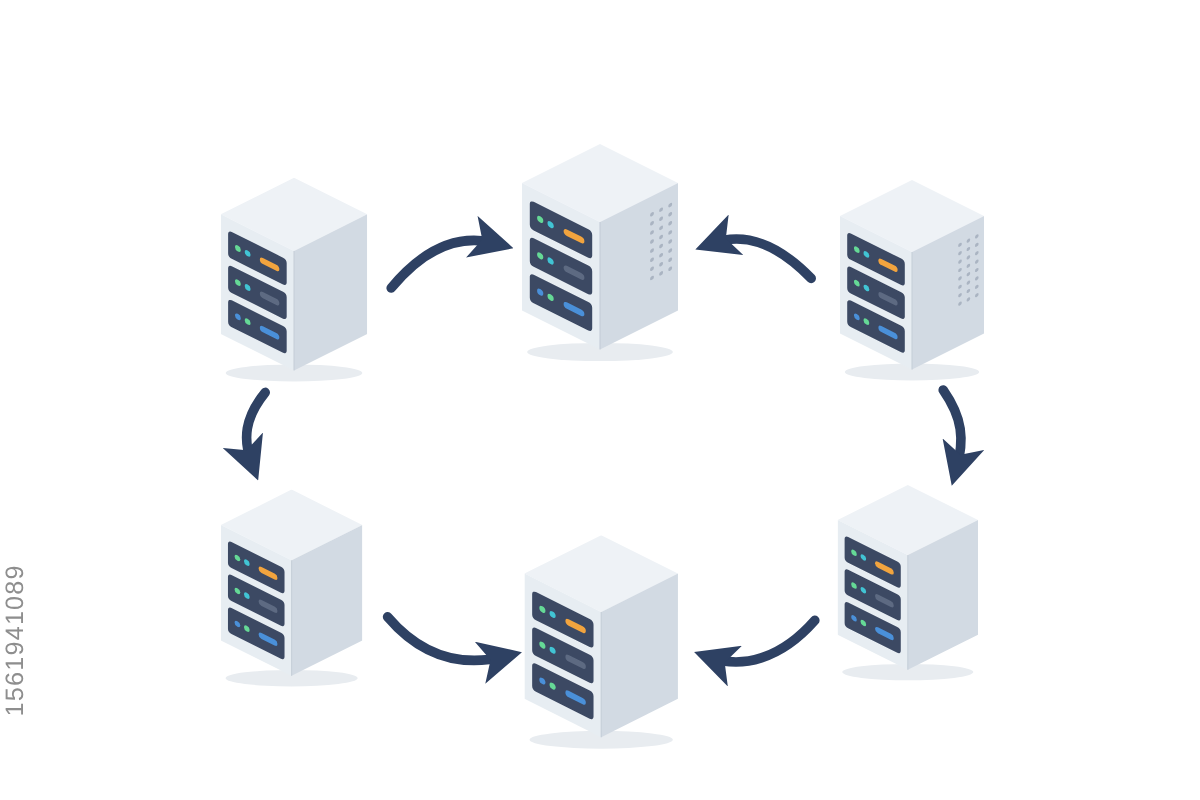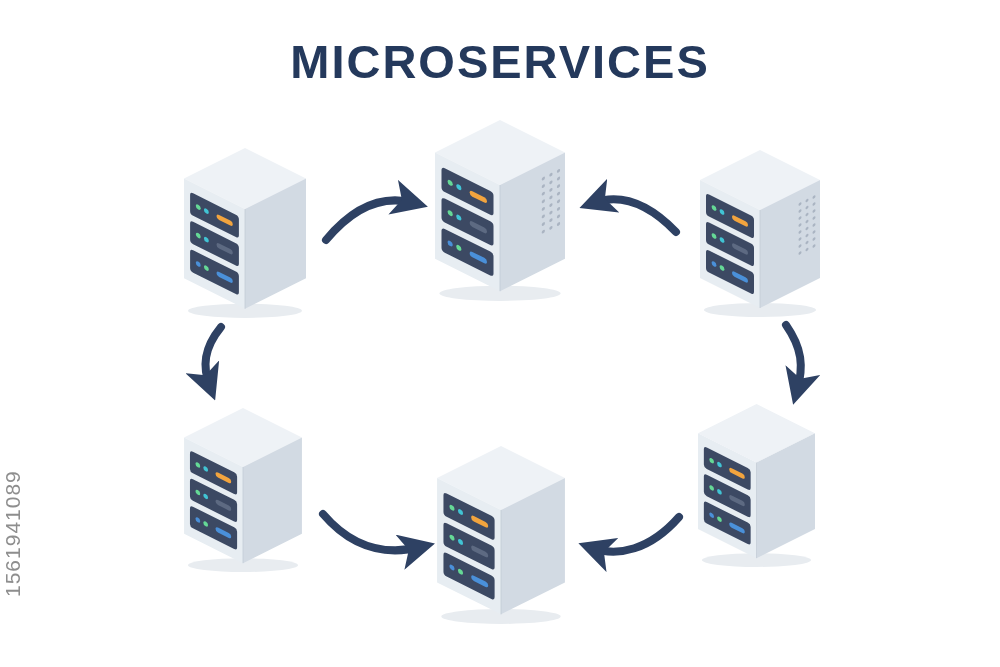--- a/index.html
+++ b/index.html
@@ -87,21 +87,20 @@
             <circle cx="47" cy="56" r="1.5"></circle>
             <circle cx="54" cy="56" r="1.5"></circle>
           <circle cx="40" cy="63" r="1.5"></circle>
             <circle cx="47" cy="63" r="1.5"></circle>
             <circle cx="54" cy="63" r="1.5"></circle>
         </g>
       </g>
     </defs>
   </svg>
 
-  <h1 class="title">MICROSERVICES</h1>
 
   <div class="watermark">1561941089</div>
 
   <svg class="arrows" width="1000" height="667" viewBox="0 0 1000 667">
     <defs>
       <marker id="ah" viewBox="0 0 10 10" refX="6" refY="5" markerWidth="4.5" markerHeight="4.5" orient="auto-start-reverse" markerUnits="strokeWidth">
         <path d="M0,0 L10,5 L0,10 L2.5,5 Z" fill="#2e4163"></path>
       </marker>
     </defs>
     <g fill="none" stroke="#2e4163" stroke-width="8" stroke-linecap="round">

